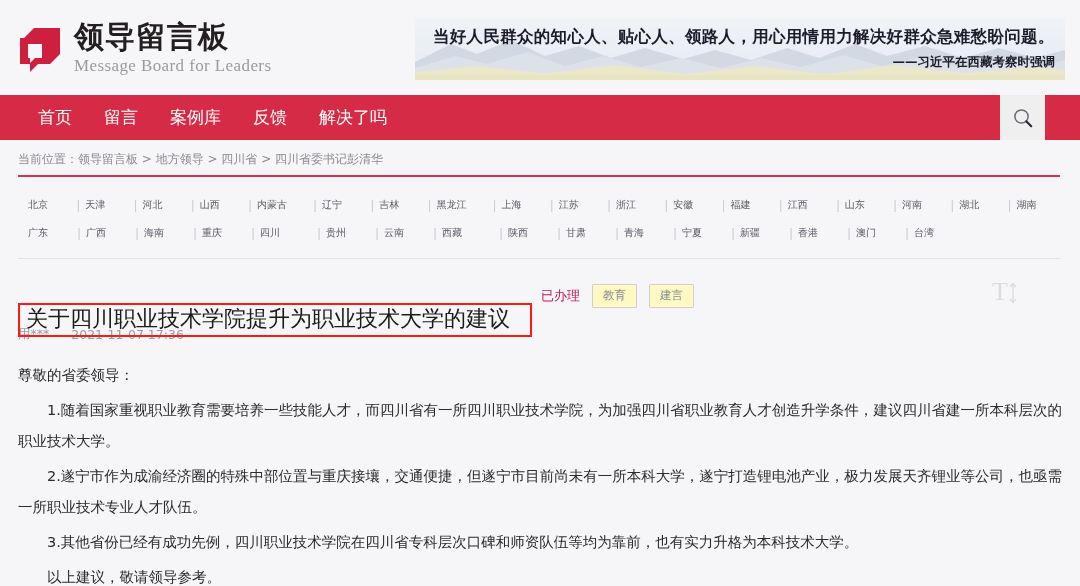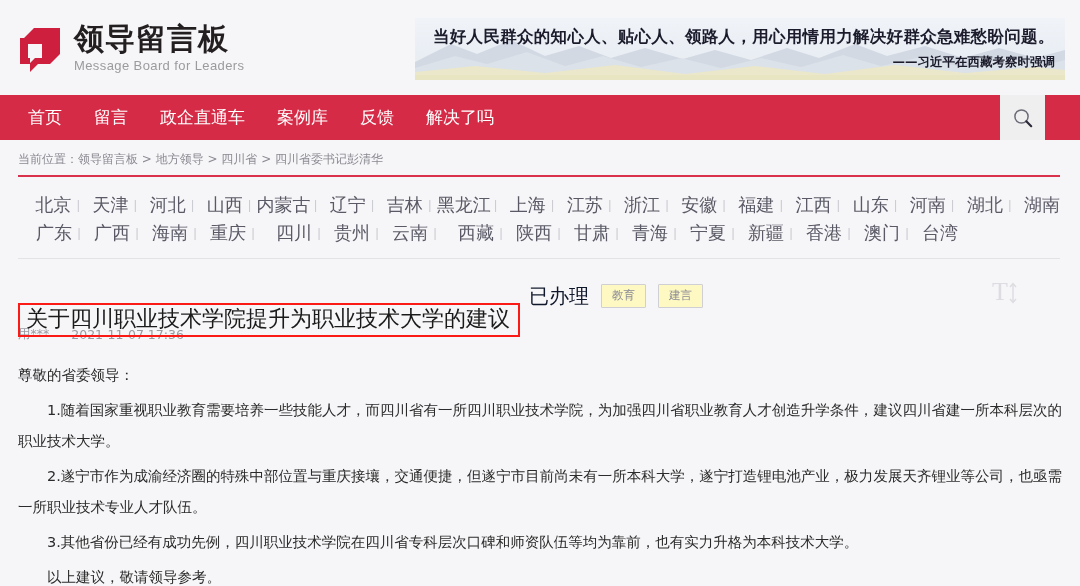--- a/index.html
+++ b/index.html
@@ -53,24 +53,24 @@
   }
   .brand-cn {
     font-family: "DejaVu Sans", "Liberation Sans", sans-serif;
     font-size: 30px;
     font-weight: bold;
     letter-spacing: 1px;
     color: #231f20;
   }
   .brand-en {
     margin-top: 5px;
-    font-size: 13px;
+    font-size: 17px;
     letter-spacing: 0.4px;
     color: #9b9b9f;
-    font-family: Liberation Sans, sans-serif;
+    font-family: Liberation Serif, serif;
   }
 
   
   .banner {
     position: absolute;
     left: 415px;
     top: 18px;
     width: 650px;
     height: 62px;
     overflow: hidden;
@@ -105,21 +105,21 @@
     height: 45px;
     background: #d62b46;
     display: flex;
     align-items: center;
     position: relative;
   }
   .nav-items {
     display: flex;
     align-items: flex-end;
     height: 100%;
-    padding-left: 12px;
+    padding-left: 22px;
   }
   .nav-item {
     color: #ffffff;
     font-family: "DejaVu Sans", "Liberation Sans", sans-serif;
     font-size: 17px;
     padding: 0 16px;
     line-height: 45px;
     cursor: pointer;
     white-space: nowrap;
   }
@@ -160,25 +160,25 @@
     border-bottom: 1px solid #e3e3e6;
     padding-bottom: 11px;
   }
   .prov-row {
     display: flex;
     align-items: center;
     height: 28px;
     padding-left: 10px;
   }
   .prov {
-    font-size: 18px;
+    font-size: 10px;
     color: #5a5a66;
     font-family: Liberation Mono, monospace;
     width: 44px;
-    text-align: right;
+    text-align: left;
     cursor: pointer;
     white-space: nowrap;
   }
   .prov.wide { width: 52px; }
   .sep {
     color: #c9c9d0;
     font-size: 12px;
     width: 14px;
     text-align: center;
     user-select: none;
@@ -187,37 +187,37 @@
   
   .title-row {
     margin: 18px 0 0 18px;
     display: flex;
     align-items: center;
     position: relative;
     height: 38px;
   }
   .title-box {
     border: 2px solid #fc1a17;
-    padding: 2px 8px 4px 6px;
+    padding: 2px 20px 4px 6px;
     display: flex;
     align-items: center;
     height: 34px;
     box-sizing: border-box;
     margin-top: 48px;
   }
   .title-text {
     font-family: "DejaVu Sans", "Liberation Sans", sans-serif;
     font-size: 22px;
     color: #1a1a1a;
     white-space: nowrap;
     line-height: 28px;
   }
   .status {
-    color: #0f172a;
-    font-size: 20px;
+    color: #be185d;
+    font-size: 13px;
     font-family: Liberation Sans, sans-serif;
     margin-left: 9px;
     white-space: nowrap;
   }
   .tag {
     margin-left: 12px;
     border: 1px solid #cfcfd4;
     background: #fef9c3;
     color: #8b8b94;
     font-size: 11.5px;
@@ -306,21 +306,20 @@
       </svg>
       <div class="banner-quote">当好人民群众的知心人、贴心人、领路人，用心用情用力解决好群众急难愁盼问题。</div>
       <div class="banner-attr">——习近平在西藏考察时强调</div>
     </div>
   </div>
 
   <div class="nav">
     <div class="nav-items">
       <div class="nav-item">首页</div>
       <div class="nav-item">留言</div>
-      <div class="nav-item">政企直通车</div>
       <div class="nav-item">案例库</div>
       <div class="nav-item">反馈</div>
       <div class="nav-item">解决了吗</div>
     </div>
     <div class="search-box">
       <svg width="22" height="22" viewBox="0 0 22 22" aria-hidden="true">
         <circle cx="9.5" cy="9.5" r="6.6" fill="none" stroke="#6c6c78" stroke-width="1.5"></circle>
         <line x1="14.3" y1="14.3" x2="19.2" y2="19.2" stroke="#2b2b3a" stroke-width="2.2" stroke-linecap="round"></line>
       </svg>
     </div>

